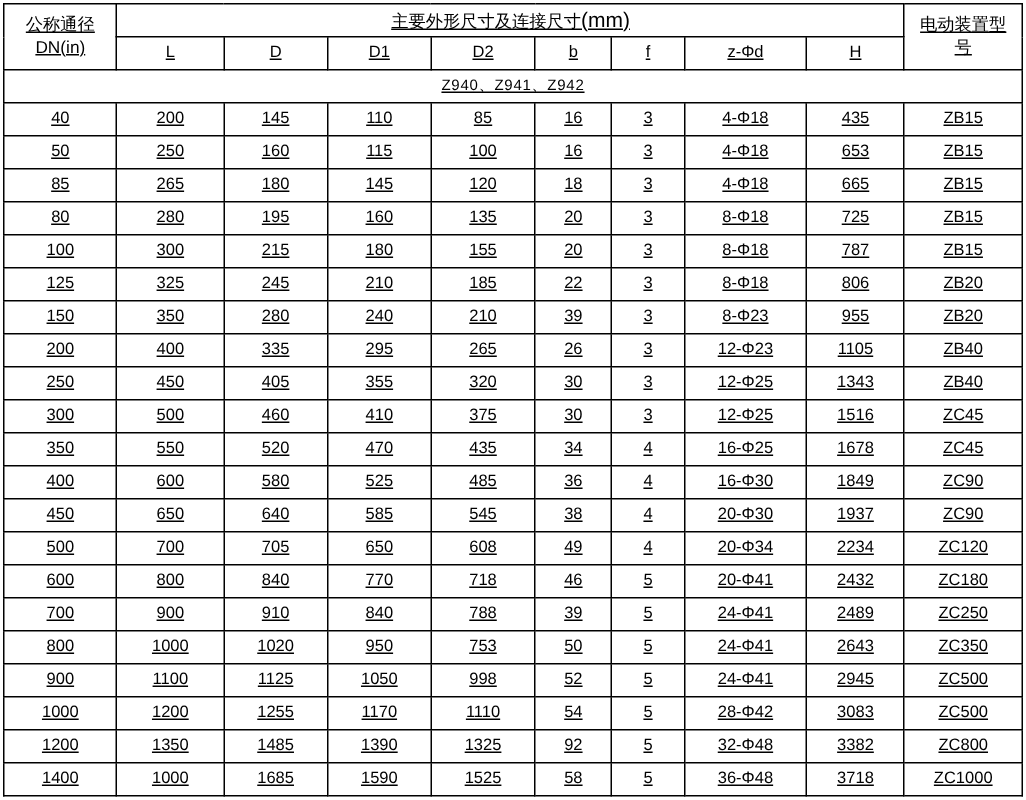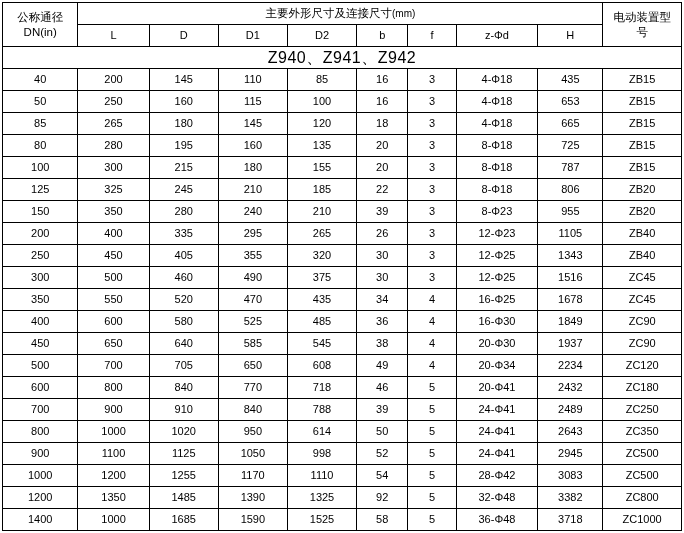--- a/index.html
+++ b/index.html
@@ -19,20 +19,21 @@
     position: relative;
     overflow: hidden;
   }
   table.spec {
     border-collapse: collapse;
     table-layout: fixed;
     width: 680px;
     margin: 2px 0 0 2px;
     font-size: 11px;
     line-height: 1.1;
+    text-decoration: underline;
   }
   table.spec th,
   table.spec td {
     border: 1px solid #000000;
     text-align: center;
     vertical-align: middle;
     padding: 0;
     height: 21px;
     font-weight: normal;
     white-space: nowrap;
@@ -41,25 +42,25 @@
     font-size: 11.5px;
   }
   .hdr-group {
     font-size: 11.5px;
   }
   .hdr-right {
     font-size: 11.5px;
     line-height: 1.35;
   }
   .unit {
-    font-size: 10px;
+    font-size: 14px;
   }
   .series-row td {
     height: 21px;
-    font-size: 16px;
+    font-size: 10px;
     letter-spacing: 0.5px;
   }
   .col-dn { width: 72px; }
   .col-l  { width: 68px; }
   .col-d  { width: 66px; }
   .col-d1 { width: 66px; }
   .col-d2 { width: 66px; }
   .col-b  { width: 49px; }
   .col-f  { width: 46px; }
   .col-z  { width: 78px; }
@@ -221,21 +222,21 @@
           <td>30</td>
           <td>3</td>
           <td>12-Φ25</td>
           <td>1343</td>
           <td>ZB40</td>
         </tr>
       <tr>
           <td>300</td>
           <td>500</td>
           <td>460</td>
-          <td>490</td>
+          <td>410</td>
           <td>375</td>
           <td>30</td>
           <td>3</td>
           <td>12-Φ25</td>
           <td>1516</td>
           <td>ZC45</td>
         </tr>
       <tr>
           <td>350</td>
           <td>550</td>
@@ -306,21 +307,21 @@
           <td>5</td>
           <td>24-Φ41</td>
           <td>2489</td>
           <td>ZC250</td>
         </tr>
       <tr>
           <td>800</td>
           <td>1000</td>
           <td>1020</td>
           <td>950</td>
-          <td>614</td>
+          <td>753</td>
           <td>50</td>
           <td>5</td>
           <td>24-Φ41</td>
           <td>2643</td>
           <td>ZC350</td>
         </tr>
       <tr>
           <td>900</td>
           <td>1100</td>
           <td>1125</td>

